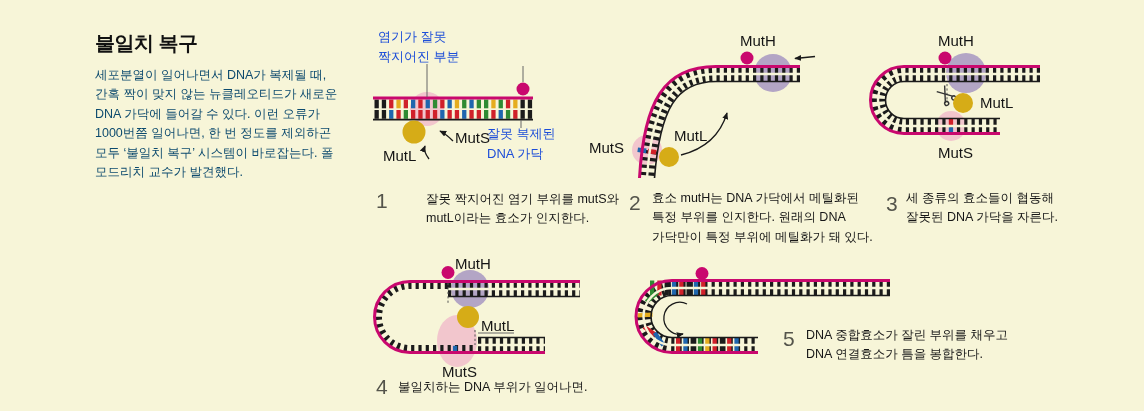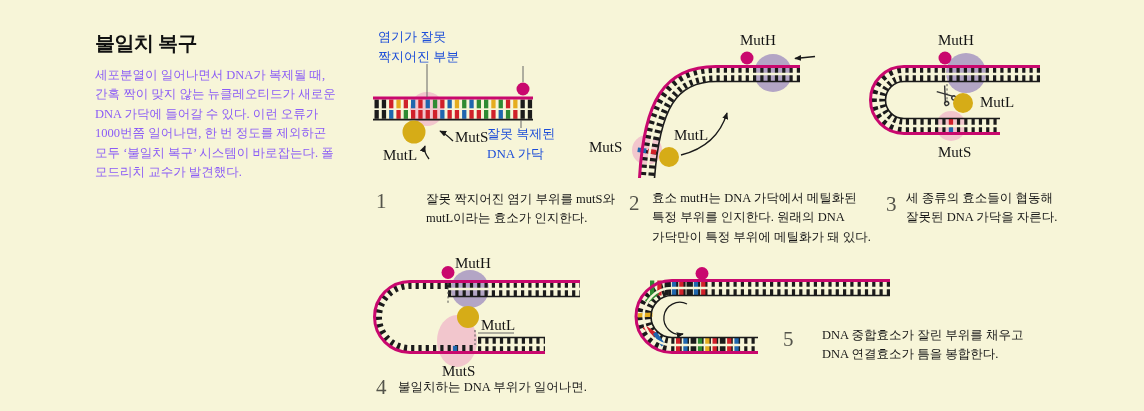--- a/index.html
+++ b/index.html
@@ -1,20 +1,20 @@
 <!DOCTYPE html>
 <html lang="ko" style="--background: #f7f5d8; --backbone_magenta: #c9086e; --methyl_dot: #c9086e; --mutl_yellow: #d6ac17; --highlight_pink: #f2c6cd; --highlight_purple: #b3a5c5; --tick_black: #1b1b1b; --tick_red: #d0202a; --tick_blue: #1f66ae; --tick_green: #2f8b33; --tick_yellow: #e5ad1e;"><head>
 <meta charset="utf-8">
 <style>
   html,body{margin:0;padding:0;}
   body{font-family:"Liberation Sans","DejaVu Sans",sans-serif;}
-  #stage{position:relative;width:1144px;height:411px;background:var(--background,#f7f5d8);overflow:hidden;font-family:Liberation Serif, serif;}
+  #stage{position:relative;width:1144px;height:411px;background:var(--background,#f7f5d8);overflow:hidden;}
   .abs{position:absolute;}
   .title{font-size:20px;font-weight:bold;color:#111;letter-spacing:-0.5px;}
-  .body-text{font-size:12.5px;line-height:1.55;color:#8b5cf6;width:262px;white-space:pre-line;}
+  .body-text{font-size:12.5px;line-height:1.55;color:#0c4a6e;width:262px;white-space:pre-line;}
   .anno{font-size:13px;line-height:1.5;color:#1d4ed8;white-space:pre-line;}
   .mut{font-size:15px;color:#141414;}
   .step-num{font-size:21px;font-weight:400;color:#54544b;}
   .step-text{font-size:12.5px;line-height:1.55;color:#161616;white-space:pre-line;}
   svg{position:absolute;left:0;top:0;}
   .bbout{stroke:var(--backbone_magenta);stroke-width:3;fill:none;}
   .bbin{stroke:var(--tick_black);stroke-width:1.6;fill:none;}
   .ties{stroke:var(--tick_black);stroke-width:15;fill:none;stroke-dasharray:3.2 4.1;}
   .tiesHalf{stroke:var(--tick_black);stroke-width:7.5;fill:none;stroke-dasharray:3.2 4.1;}
   .gap{stroke:var(--background);stroke-width:2.4;fill:none;}
@@ -231,16 +231,16 @@
 잘못된 DNA 가닥을 자른다.</div>
 
   <div class="abs mut" style="left:455px;top:255px;">MutH</div>
   <div class="abs mut" style="left:481px;top:317px;">MutL</div>
   <div class="abs mut" style="left:442px;top:363px;">MutS</div>
 
   <div class="abs step-num" style="left:376px;top:375px;">4</div>
   <div class="abs step-text" style="left:398px;top:378px;">불일치하는 DNA 부위가 일어나면.</div>
 
   <div class="abs step-num" style="left:783px;top:327px;">5</div>
-  <div class="abs step-text" style="left:806px;top:326px;margin-left:16px;">DNA 중합효소가 잘린 부위를 채우고
+  <div class="abs step-text" style="left:806px;top:326px;">DNA 중합효소가 잘린 부위를 채우고
 DNA 연결효소가 틈을 봉합한다.</div>
 
 </div>
 
 </body></html>

